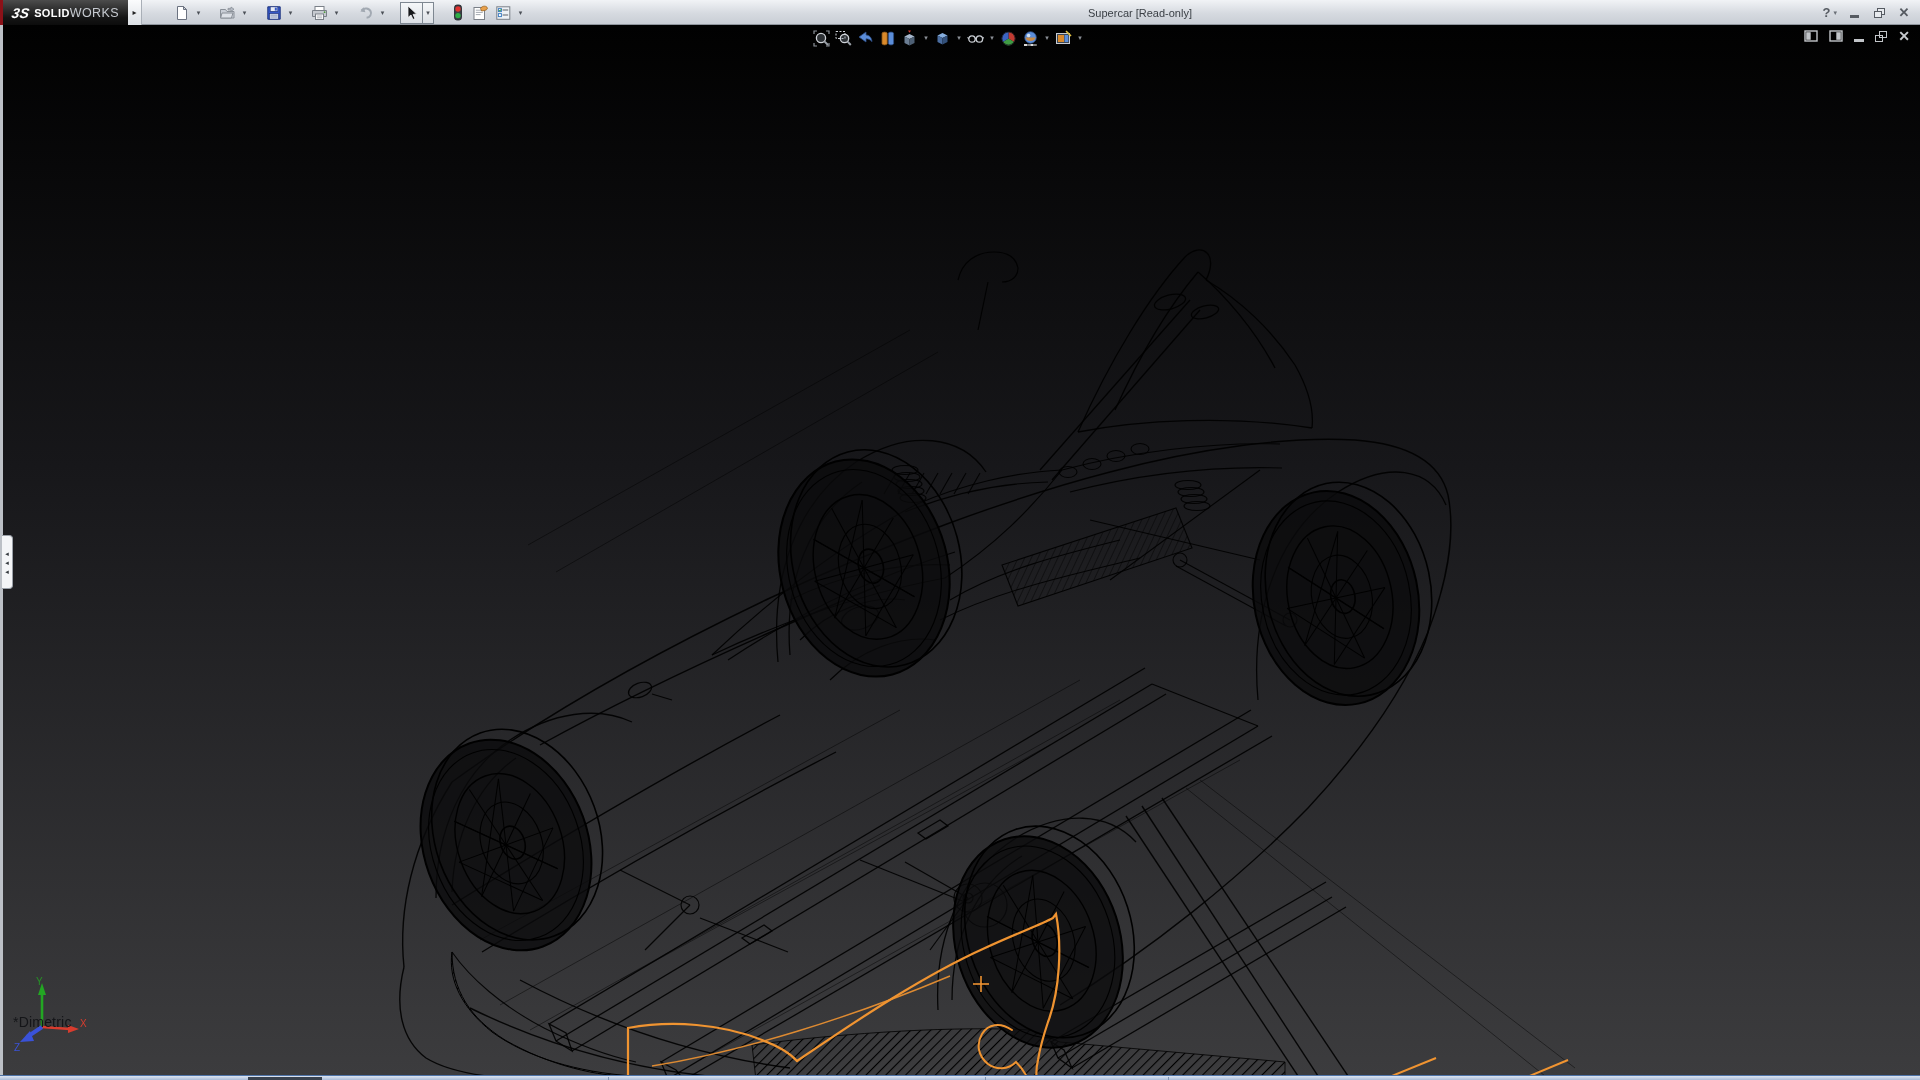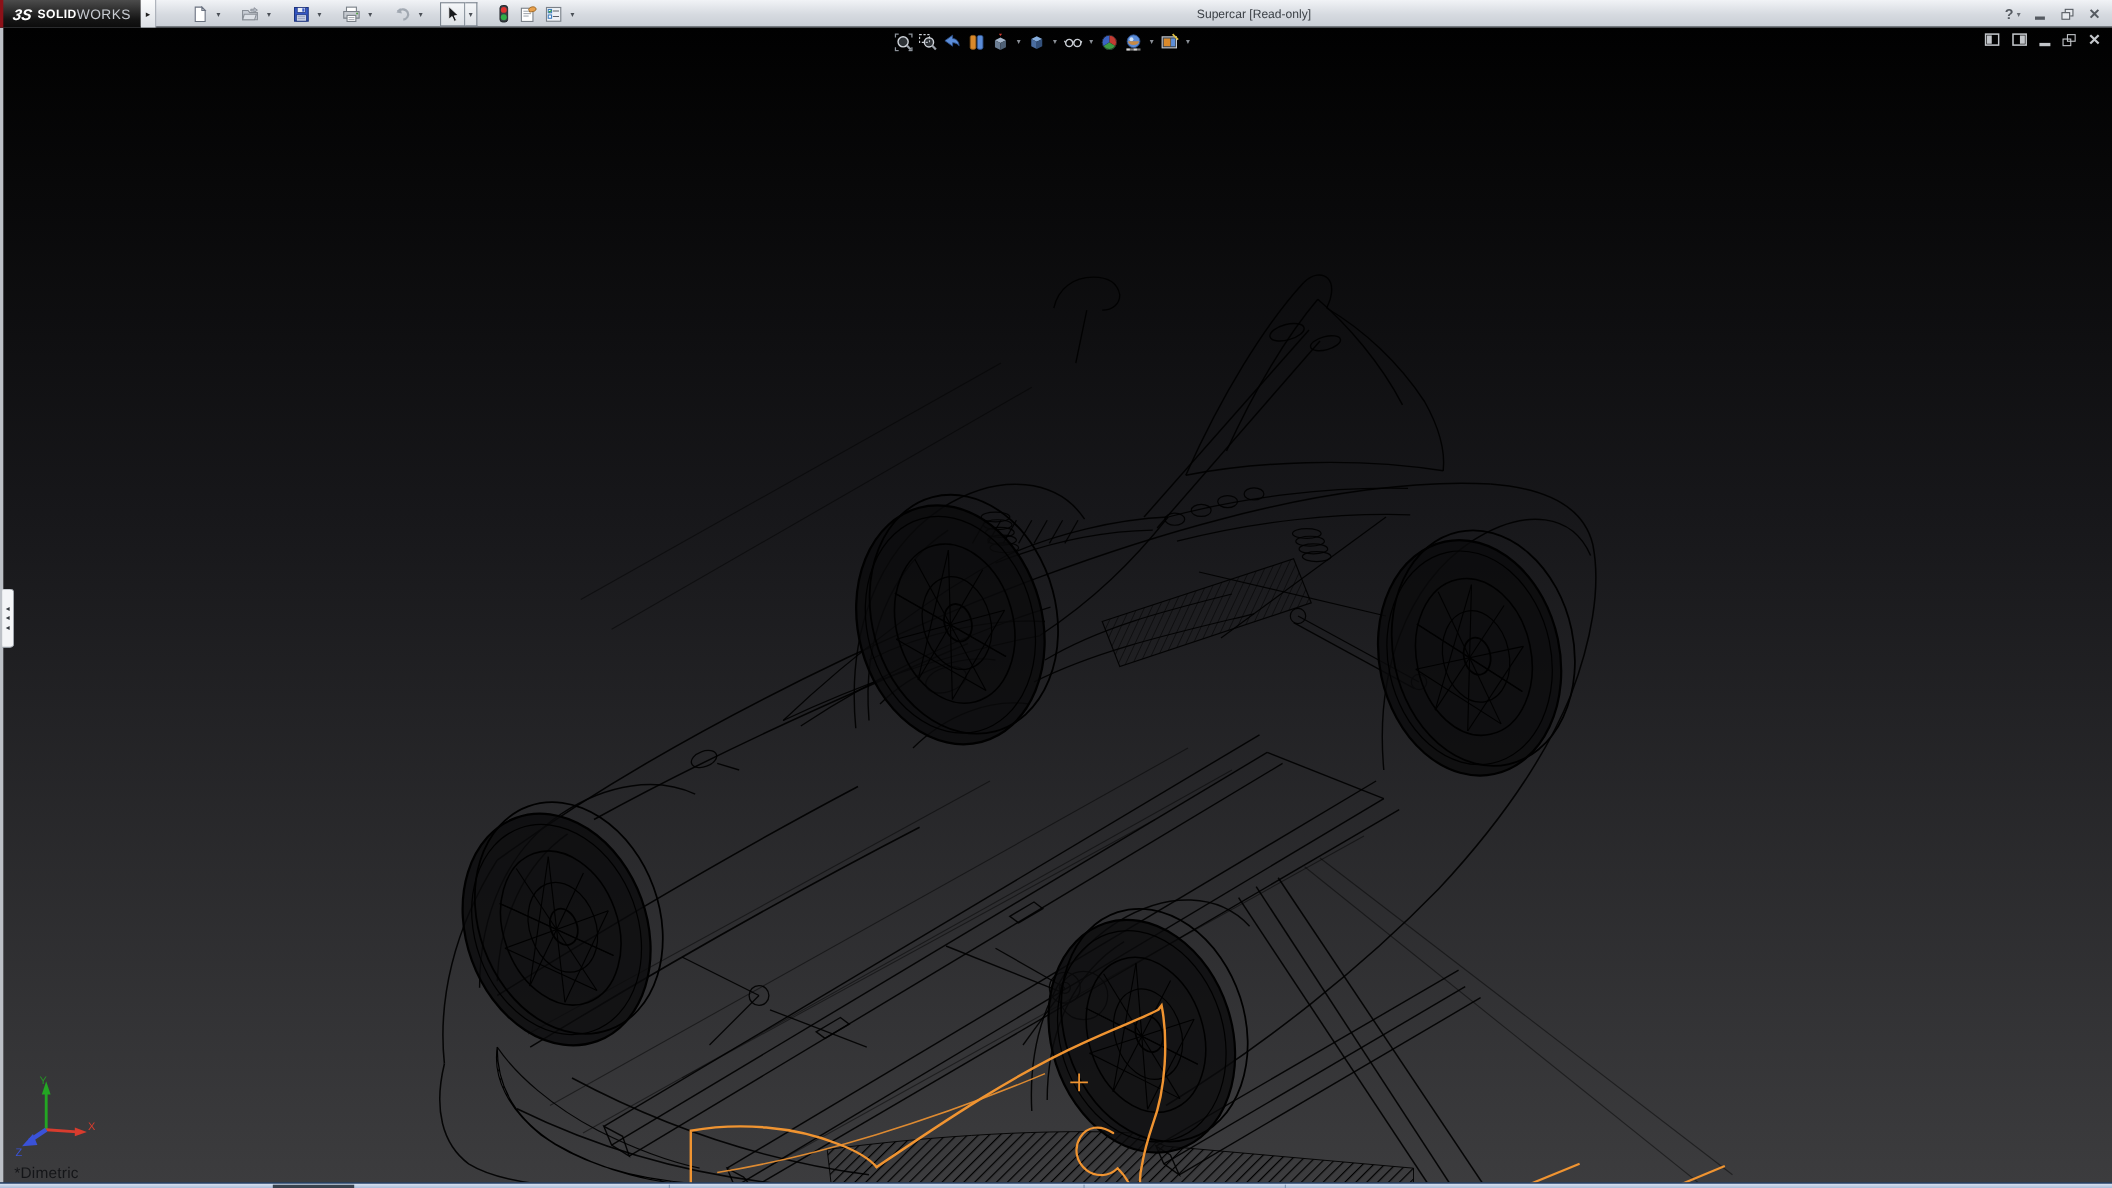--- a/index.html
+++ b/index.html
@@ -78,21 +78,21 @@
   .doc-controls .dc { display:flex; align-items:center; justify-content:center; }
   .dc-min { width:10px; height:3px; background:#c2c5c9; margin-top:8px; }
   .dc-restore { position:relative; width:12px; height:11px; }
   .dc-restore i { position:absolute; width:8px; height:7px; border:1.5px solid #c2c5c9; display:block; }
   .dc-restore i:first-child { right:0; top:0; }
   .dc-restore i:last-child { left:0; bottom:0; }
   .dc-x { color:#c5c8cc; font-size:14px; font-weight:bold; line-height:14px; }
 
   
   .triad { position:absolute; left:12px; top:948px; }
-  .orient-label { position:absolute; left:13px; top:1033px; font-size:14px; color:#141518; letter-spacing:.2px; }
+  .orient-label { position:absolute; left:13px; top:989px; font-size:14px; color:#141518; letter-spacing:.2px; }
 
   
   .taskbar-strip {
     position:absolute; left:0; top:1075px; width:1920px; height:5px; z-index:50;
     background:linear-gradient(#dde5f2,#a9bcd9); border-top:1px solid #4f74a8;
   }
   .tb-seg-dark { position:absolute; left:248px; top:1px; width:74px; height:4px; background:#39424e; }
   .tb-sep { position:absolute; top:1px; width:1px; height:4px; background:#8096b4; }
 
   .sel  { stroke:var(--selection,#f09431); fill:none; }

